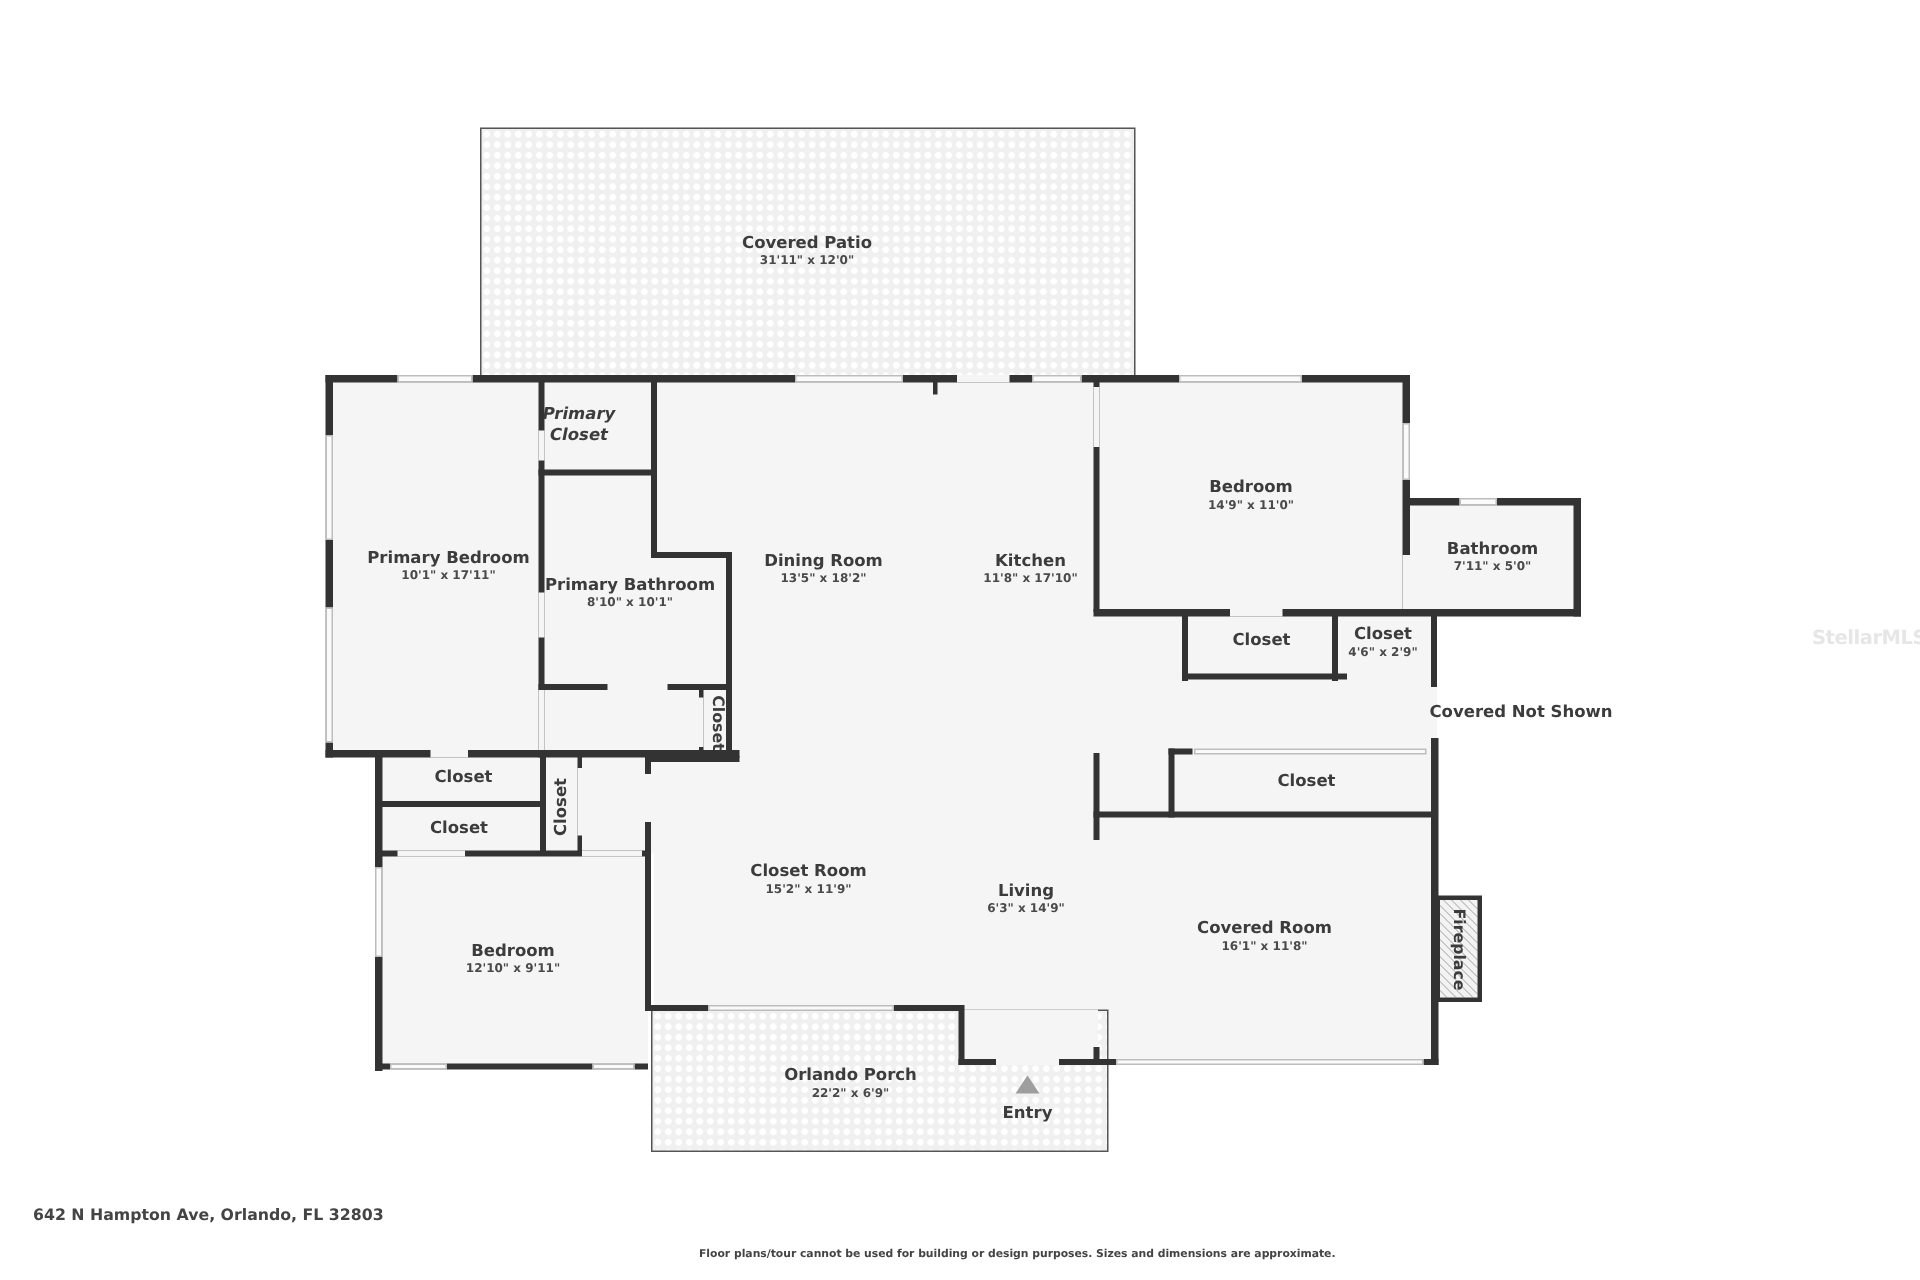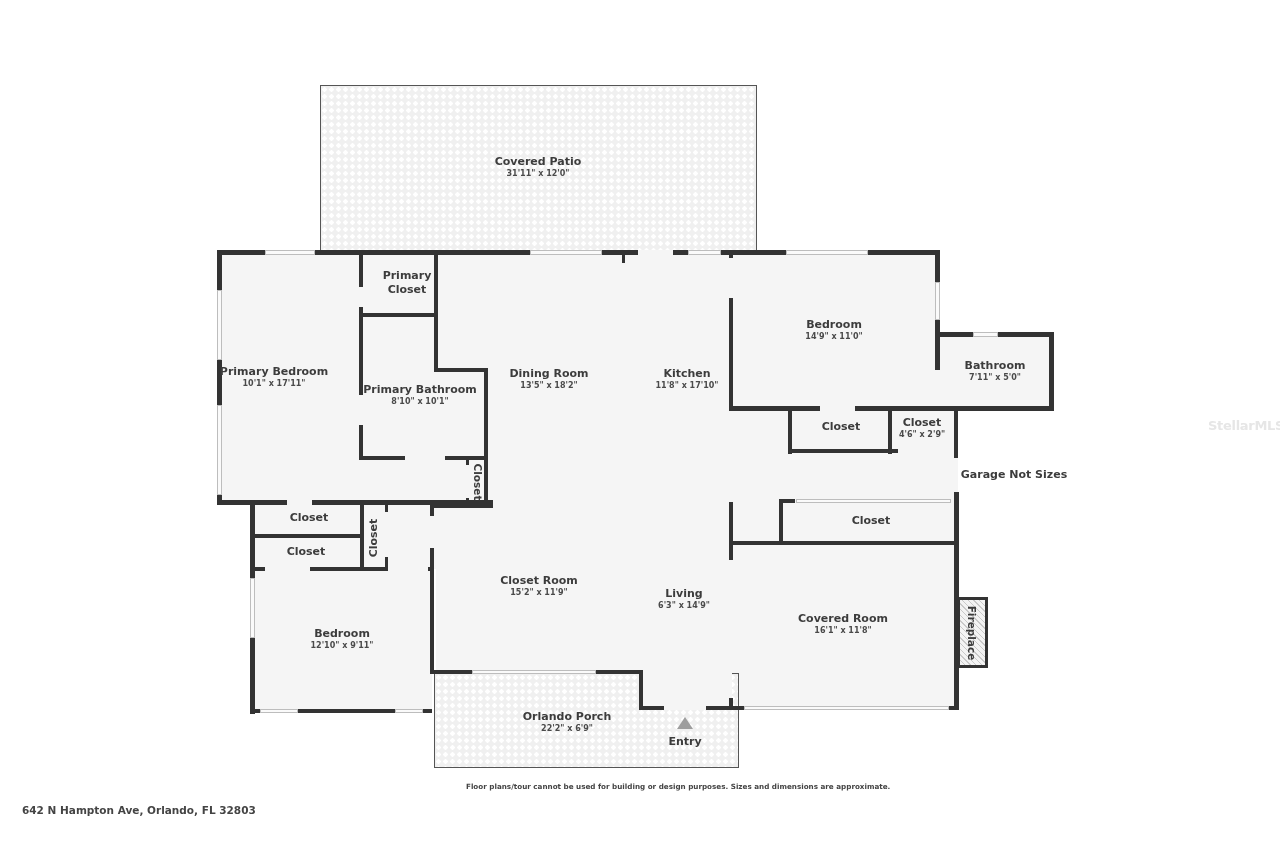--- a/index.html
+++ b/index.html
@@ -15,21 +15,21 @@
     .door { position: absolute; background: #f5f5f5; }
     .label { position: absolute; text-align: center; transform: translate(-50%, -50%); white-space: nowrap; line-height: 1.25; }
     .label .name { font-size: 11px; font-weight: bold; color: #3c3c3c; display: block; }
     .label .dim { font-size: 8px; font-weight: bold; color: #4a4a4a; display: block; }
     .vlabel { position: absolute; transform: translate(-50%, -50%) rotate(90deg); font-size: 10.5px; font-weight: bold; color: #3c3c3c; white-space: nowrap; }
     .fireplace { position: absolute; border: 3px solid #333; box-sizing: border-box;
       background: repeating-linear-gradient(45deg, #f3f3f3 0 3px, #c9c9c9 3px 4px); }
     .entry-arrow { position: absolute; width: 0; height: 0; border-left: 8px solid transparent; border-right: 8px solid transparent; border-bottom: 12px solid #9e9e9e; }
     .address { position: absolute; left: 22px; top: 804px; font-size: 10.5px; font-weight: bold; color: #444; }
     .floor-label { position: absolute; left: 22px; top: 854px; font-size: 10.5px; font-weight: bold; color: #444; }
-    .disclaimer { position: absolute; left: 442px; top: 782px; font-size: 7.2px; font-weight: bold; color: #444; padding-left: 24px; }
+    .disclaimer { position: absolute; left: 442px; top: 831px; font-size: 7.2px; font-weight: bold; color: #444; padding-left: 24px; }
     .watermark { position: absolute; left: 1208px; top: 418px; font-size: 13px; font-weight: bold; color: #e6e6e6; letter-spacing: -0.3px; }
   </style>
 </head>
 <body>
 
 <div class="plan">
 
   <div class="patio" style="left:320px;top:85px;width:437px;height:170px;"></div>
 
   <div class="floor" style="left:219px;top:253px;width:142px;height:250px;"></div>
@@ -126,26 +126,26 @@
   <div class="door" style="left:664px;top:706px;width:42px;height:4px;"></div>
 
   <div class="fireplace" style="left:957px;top:597px;width:31px;height:71px;"></div>
   <div class="vlabel" style="left:972px;top:633px;">Fireplace</div>
 
   <div class="label" style="left:538px;top:167px;">
     <span class="name">Covered Patio</span>
     <span class="dim">31'11" x 12'0"</span>
   </div>
 
-  <div class="label" style="left:407px;top:283px;">
+  <div class="label" style="left:386px;top:283px;font-style:italic;">
     <span class="name">Primary</span>
     <span class="name">Closet</span>
   </div>
 
-  <div class="label" style="left:274px;top:377px;">
+  <div class="label" style="left:299px;top:377px;">
     <span class="name">Primary Bedroom</span>
     <span class="dim">10'1" x 17'11"</span>
   </div>
 
   <div class="label" style="left:420px;top:395px;">
     <span class="name">Primary Bathroom</span>
     <span class="dim">8'10" x 10'1"</span>
   </div>
 
   <div class="label" style="left:549px;top:379px;">
@@ -219,21 +219,21 @@
     <span class="name">Orlando Porch</span>
     <span class="dim">22'2" x 6'9"</span>
   </div>
 
   <div class="entry-arrow" style="left:677px;top:717px;"></div>
   <div class="label" style="left:685px;top:742px;">
     <span class="name">Entry</span>
   </div>
 
   <div class="label" style="left:1014px;top:475px;">
-    <span class="name">Garage Not Sizes</span>
+    <span class="name">Covered Not Shown</span>
   </div>
 </div>
 
 <div class="watermark">StellarMLS</div>
 
 <div class="address">642 N Hampton Ave, Orlando, FL 32803</div>
 <div class="floor-label">Floor 1</div>
 <div class="disclaimer">Floor plans/tour cannot be used for building or design purposes. Sizes and dimensions are approximate.</div>
 
 </body></html>

